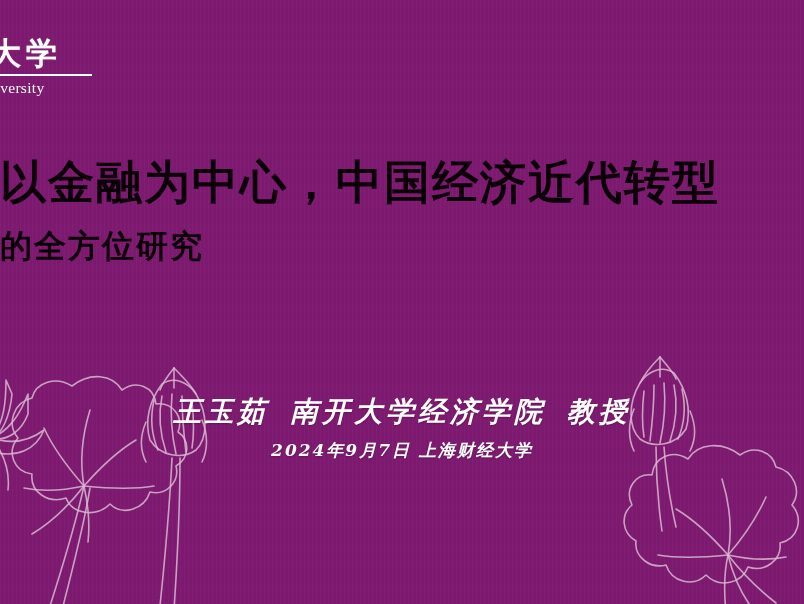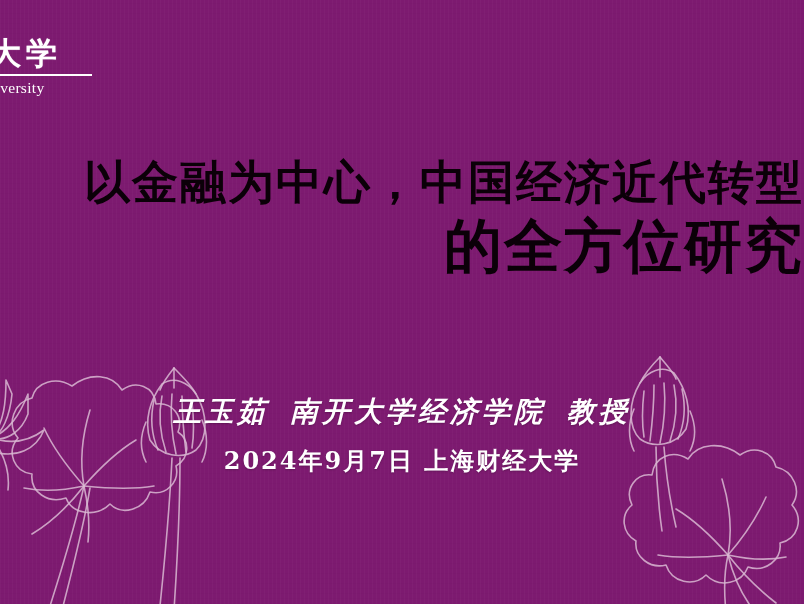--- a/index.html
+++ b/index.html
@@ -79,33 +79,33 @@
     white-space: nowrap;
   }
 
   
   #title-block {
     position: absolute;
     left: 0;
     right: 0;
     top: 150px;
     z-index: 3;
-    text-align: right;
+    text-align: left;
   }
   .title-line {
     color: #0b0008;
     font-family: "DejaVu Serif", "Liberation Serif", serif;
     font-weight: 700;
     font-size: 45px;
     line-height: 64px;
     letter-spacing: 2px;
     white-space: nowrap;
   }
   #title-line-1 { font-size: 46px; }
-  #title-line-2 { font-size: 58px; }
+  #title-line-2 { font-size: 32px; }
 
   
   #byline-block {
     position: absolute;
     left: 0;
     right: 0;
     top: 396px;
     z-index: 3;
     text-align: center;
     color: #ffffff;
@@ -114,24 +114,25 @@
     font-family: Liberation Mono, monospace;
     font-size: 28px;
     font-weight: 700;
     font-style: italic;
     letter-spacing: 4px;
     line-height: 36px;
     white-space: nowrap;
     text-shadow: 0 1px 2px rgba(0,0,0,0.22);
   }
   #venue {
-    margin-top: 15px;
+    margin-top: 4px;
     font-family: "DejaVu Serif", "Liberation Serif", serif;
-    font-size: 24px;
-    font-weight: 700;
+    font-size: 17px;
+    font-weight: 700;
+    font-style: italic;
     letter-spacing: 2px;
     line-height: 28px;
     white-space: nowrap;
     text-shadow: 0 1px 2px rgba(0,0,0,0.22);
   }
 </style>
 </head>
 <body>
 
 <div id="slide">

